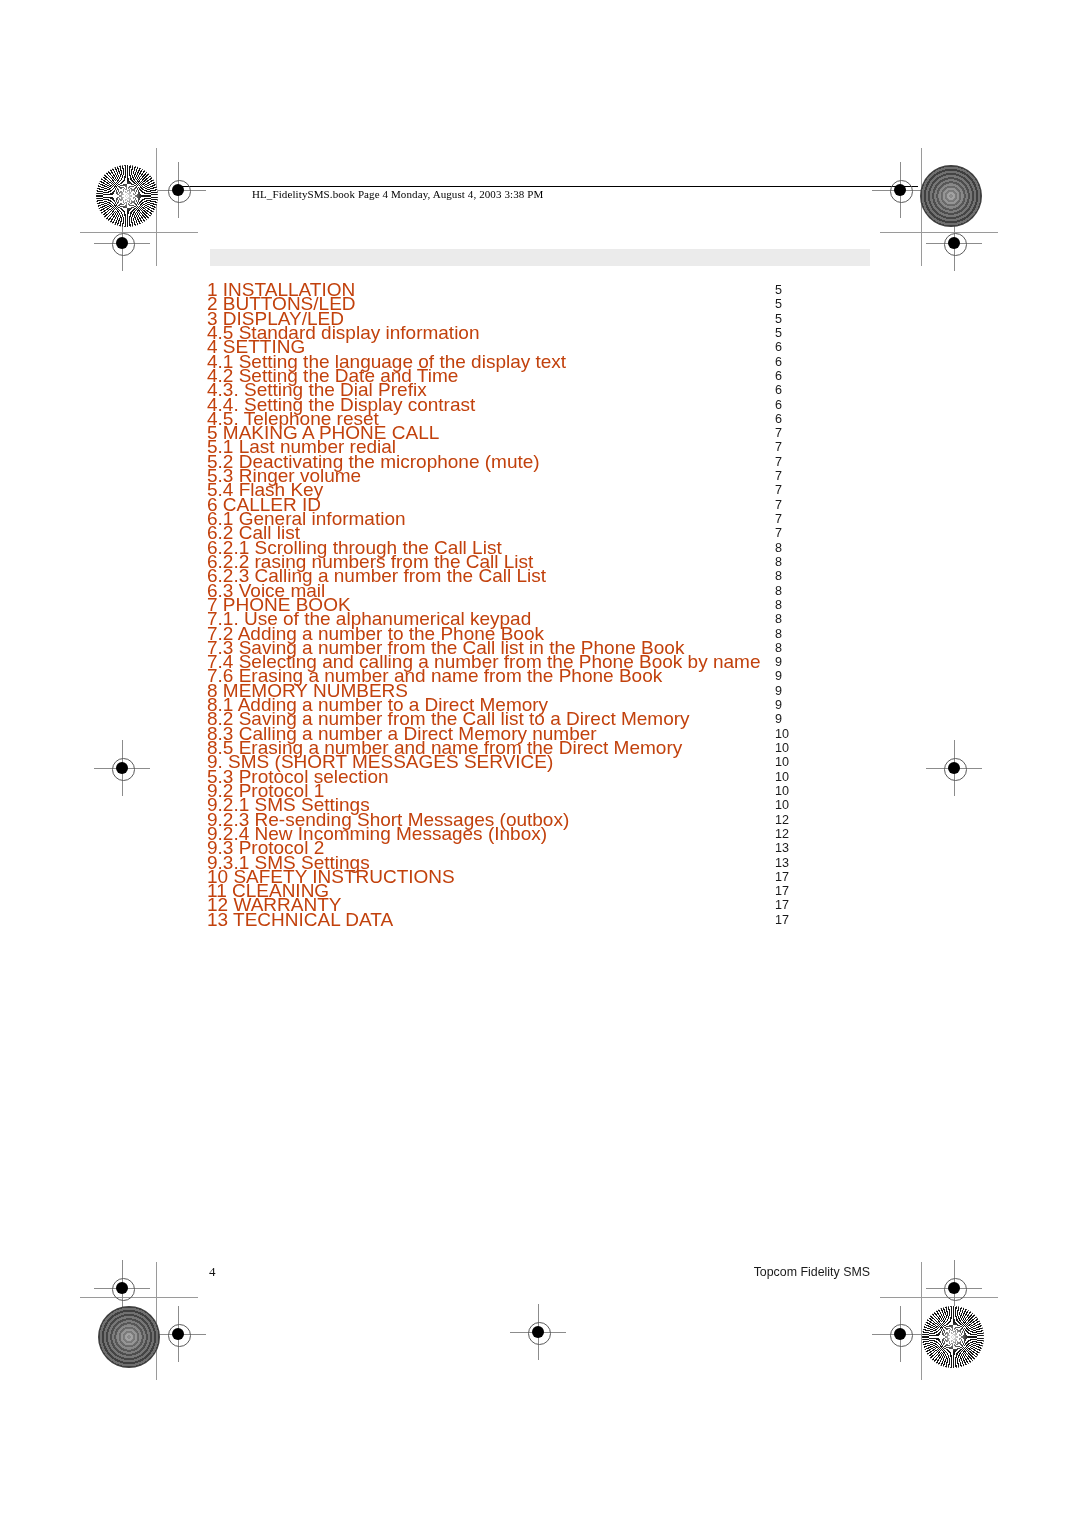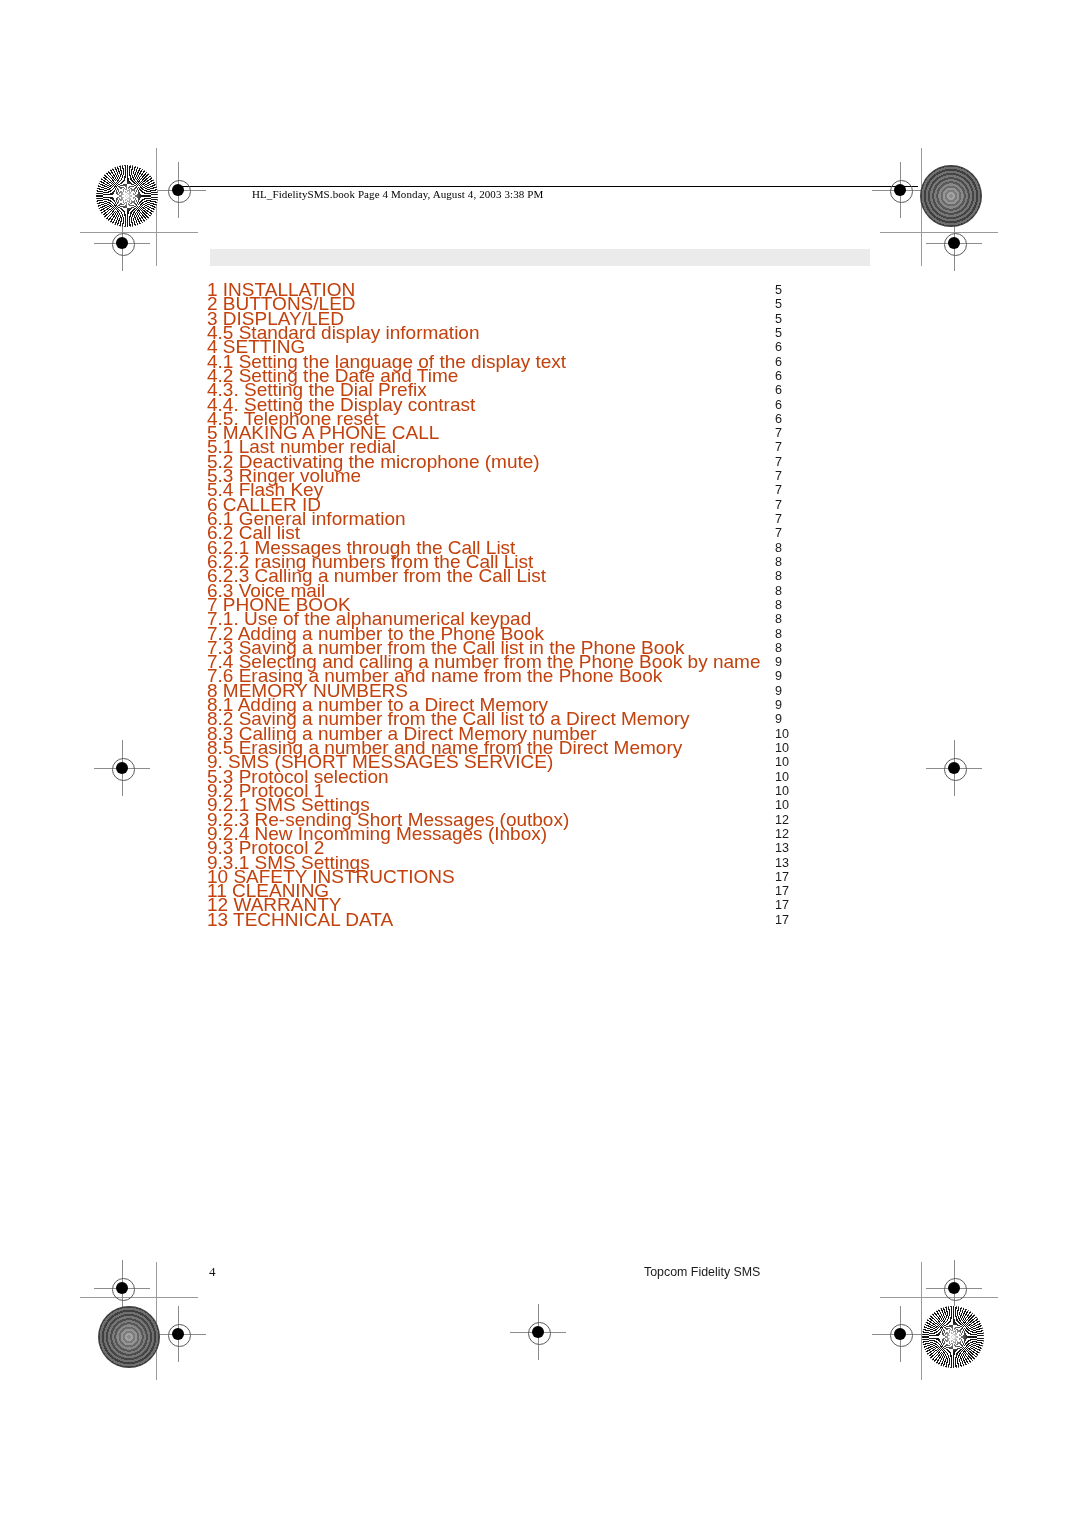--- a/index.html
+++ b/index.html
@@ -176,21 +176,21 @@
     top: 1264px;
     font-family: "Liberation Serif", serif;
     font-size: 13px;
     color: #111111;
   }
   .footer-brand {
     position: absolute;
     left: 644px;
     top: 1265px;
     width: 226px;
-    text-align: left;
+    text-align: right;
     font-size: 12.4px;
     color: #1a1a1a;
     white-space: nowrap;
   }
 </style>
 </head>
 <body>
 
 <div class="page">
 
@@ -279,21 +279,21 @@
       </div>
       <div class="toc-row">
         <span class="toc-title">6.1 General information</span>
         <span class="toc-page">7</span>
       </div>
       <div class="toc-row">
         <span class="toc-title">6.2 Call list</span>
         <span class="toc-page">7</span>
       </div>
       <div class="toc-row">
-        <span class="toc-title">6.2.1 Messages through the Call List</span>
+        <span class="toc-title">6.2.1 Scrolling through the Call List</span>
         <span class="toc-page">8</span>
       </div>
       <div class="toc-row">
         <span class="toc-title">6.2.2 rasing numbers from the Call List</span>
         <span class="toc-page">8</span>
       </div>
       <div class="toc-row">
         <span class="toc-title">6.2.3 Calling a number from the Call List</span>
         <span class="toc-page">8</span>
       </div>

